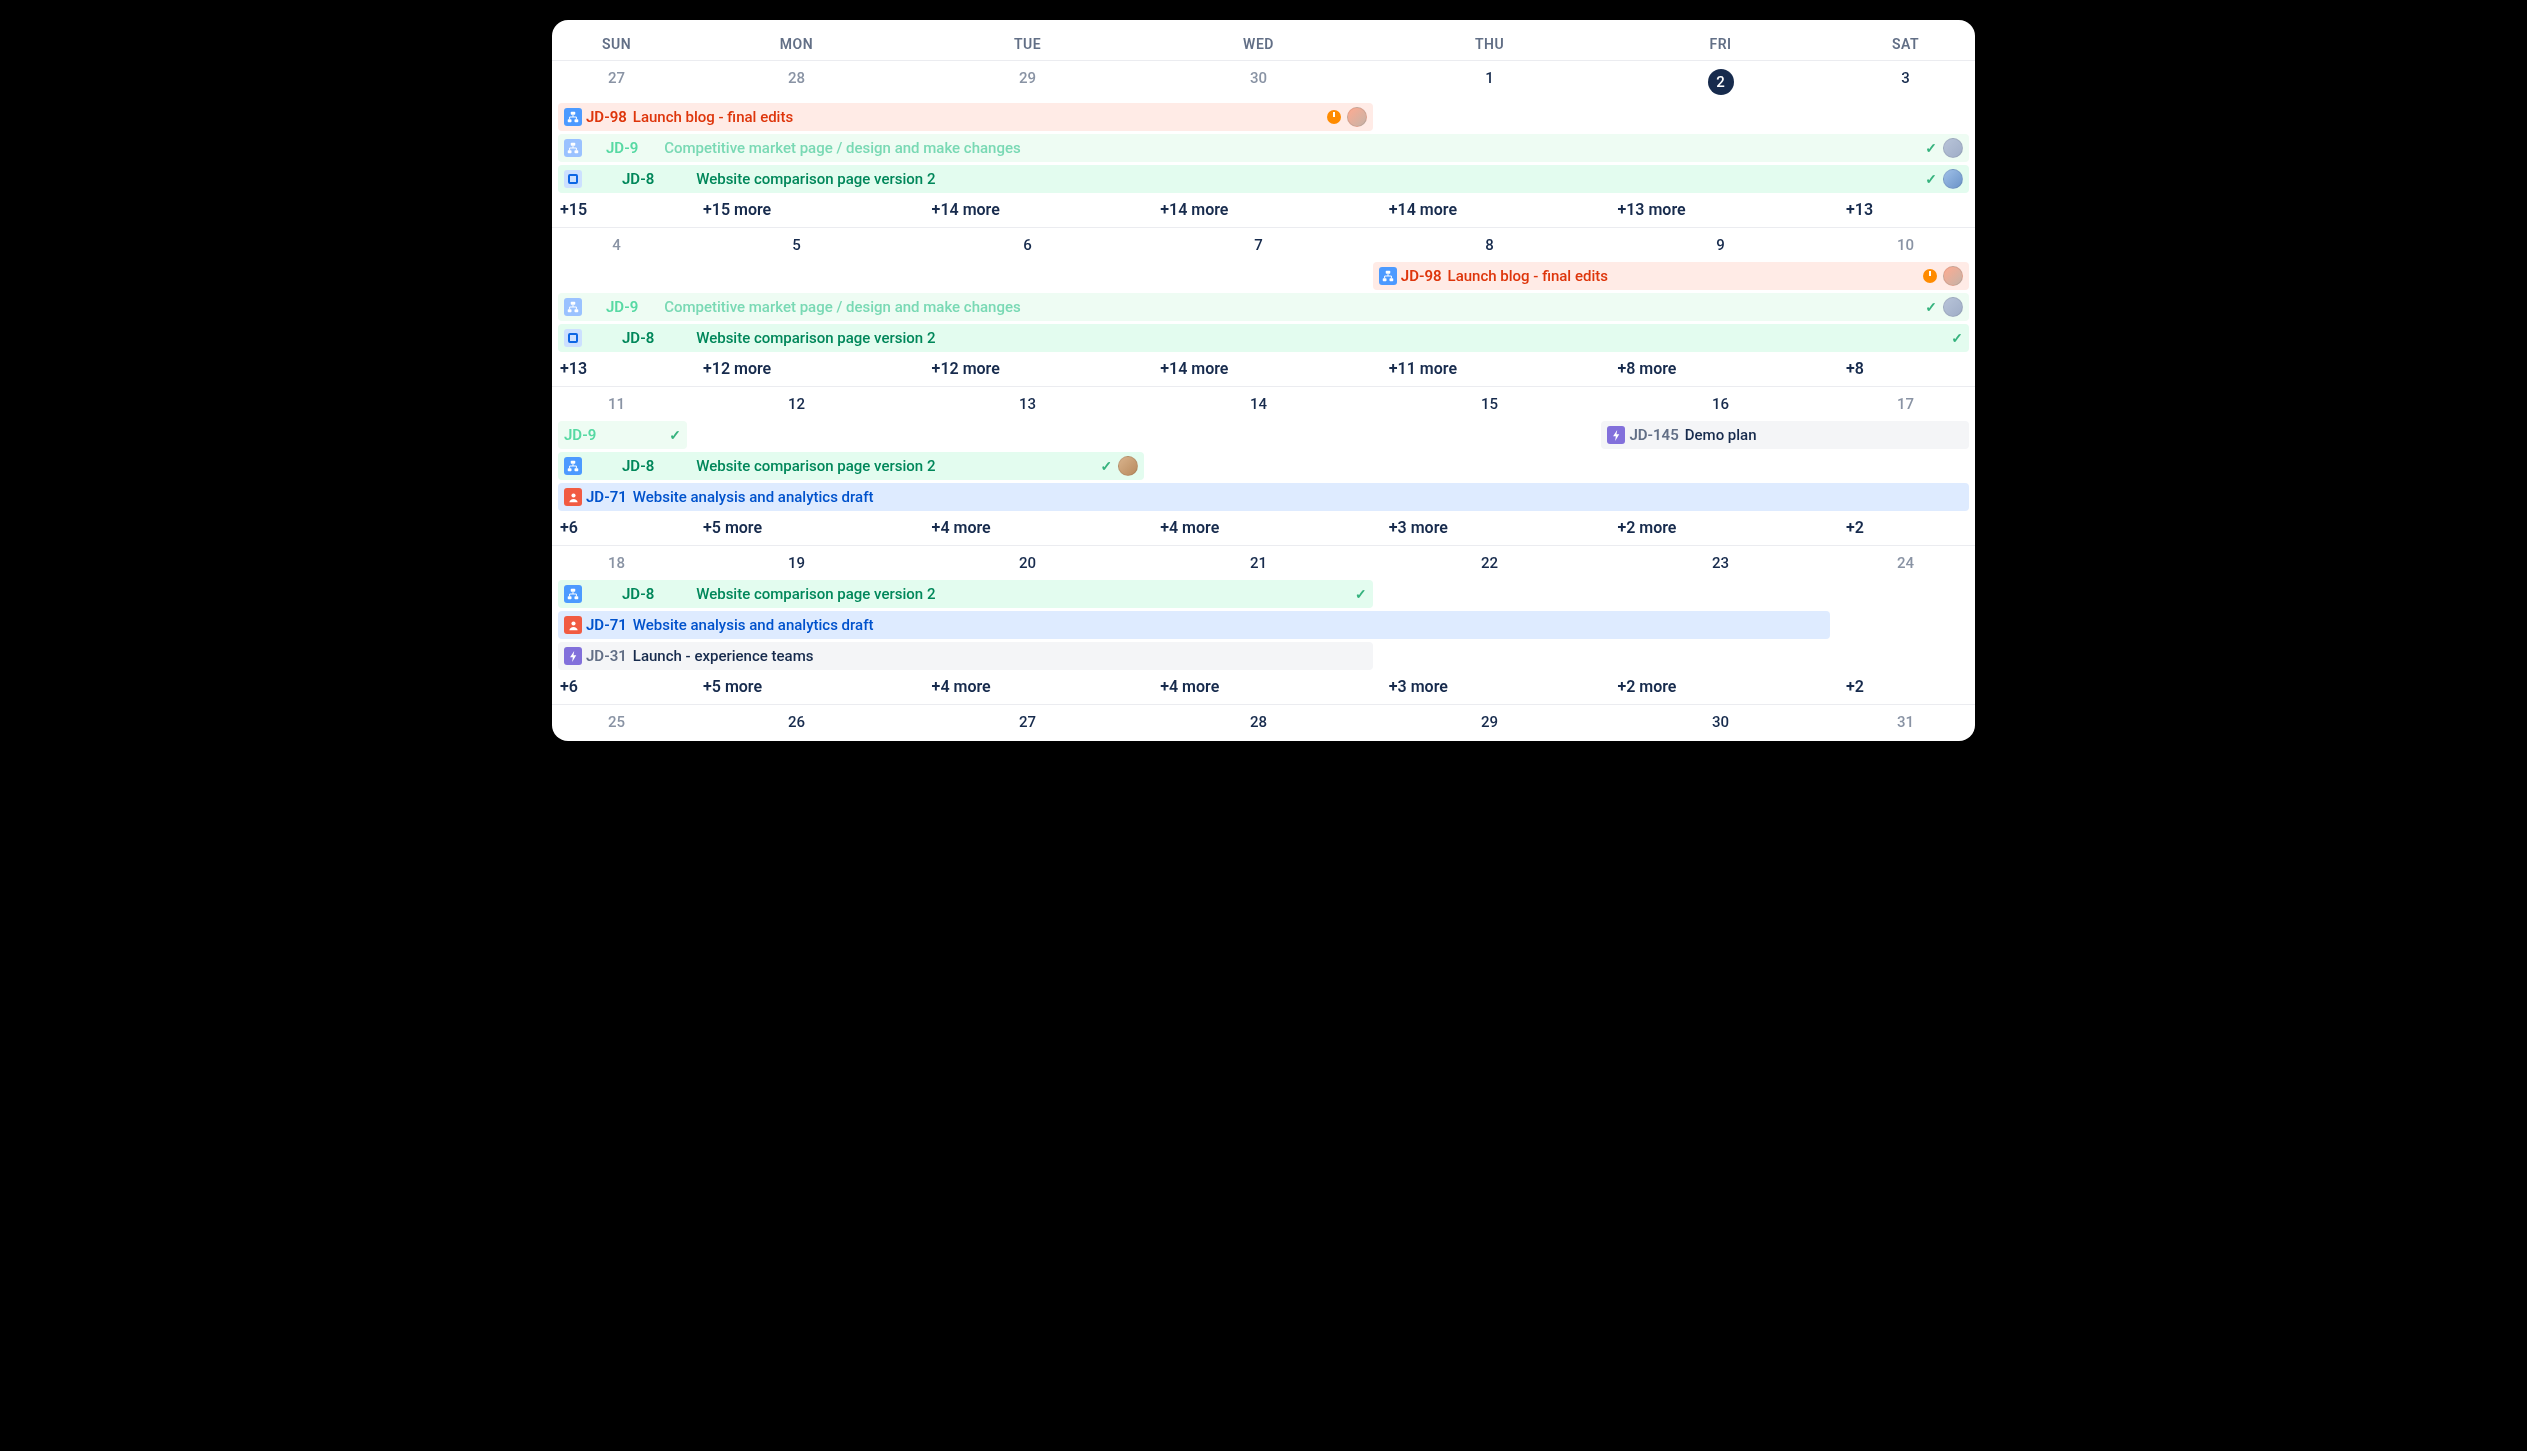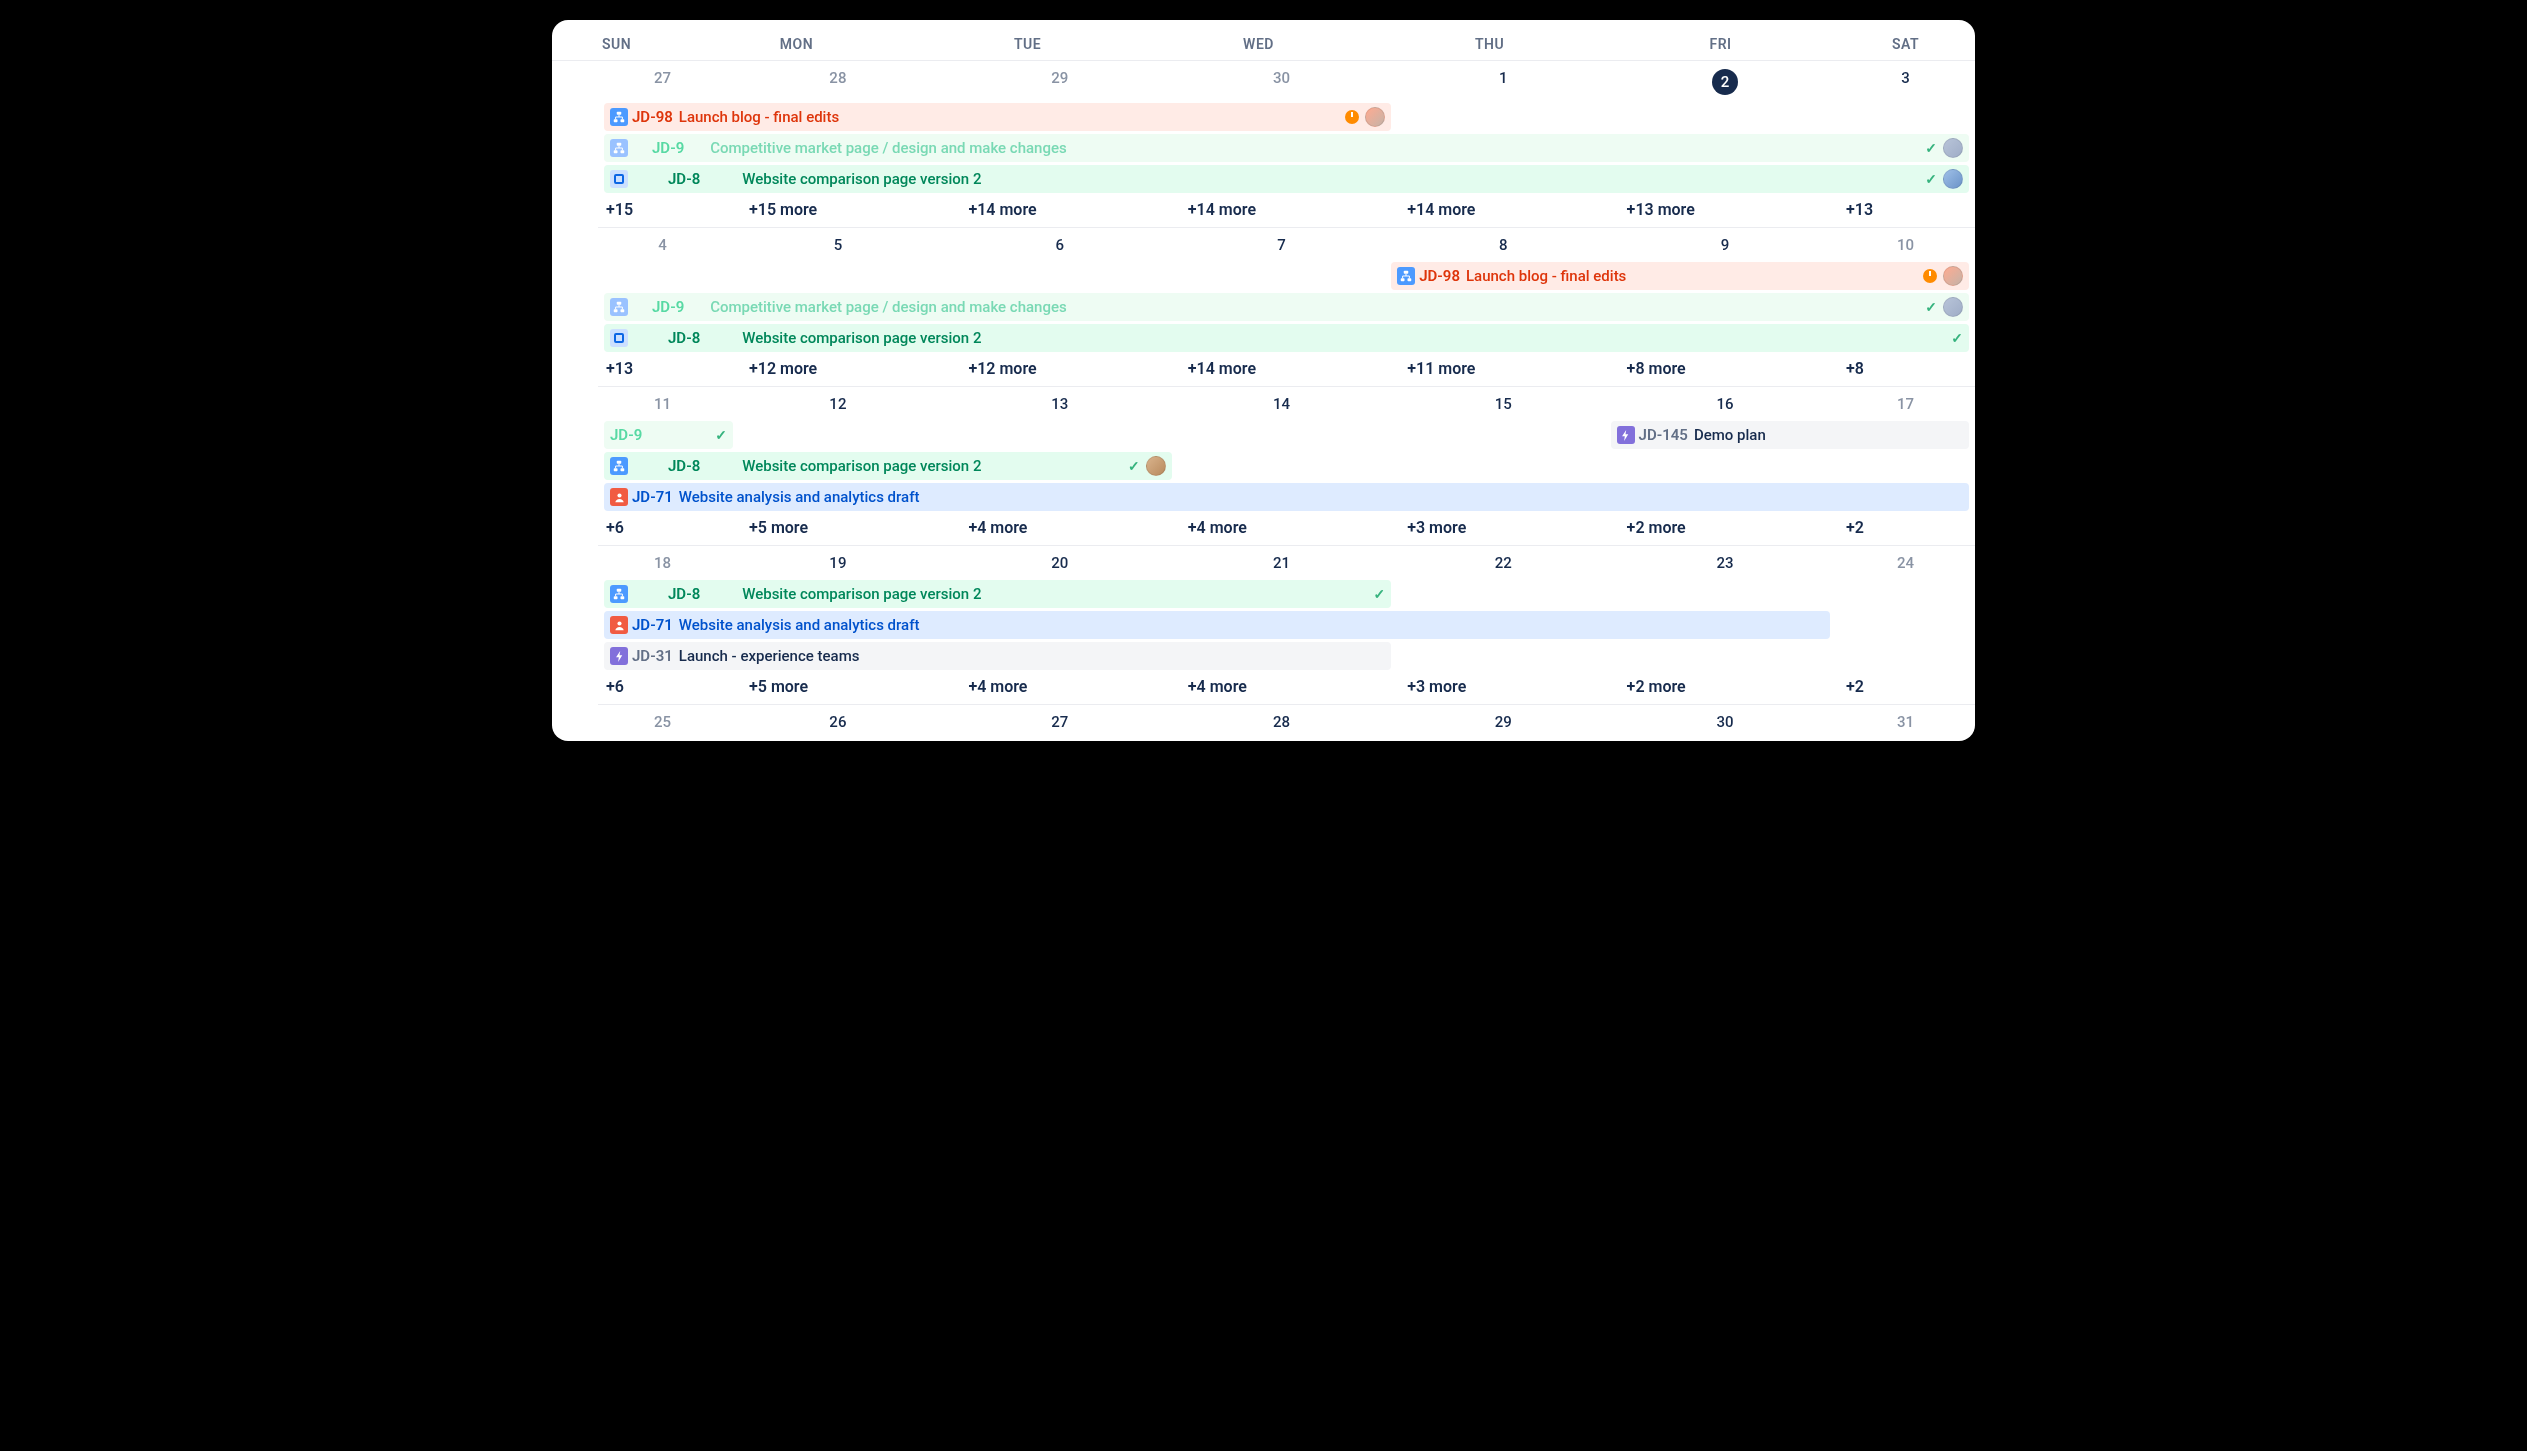--- a/index.html
+++ b/index.html
@@ -26,21 +26,20 @@
   .header-cell {
     text-align: center;
     font-size: 14px;
     font-weight: 600;
     letter-spacing: 0.5px;
     color: #626f86;
     padding: 10px 0 8px;
   }
   .week {
     border-bottom: 1px solid #ebecf0;
-    margin-left: 46px;
   }
   .week:last-child { border-bottom: none; }
   .date-row {
     display: grid;
     grid-template-columns: 129px repeat(5, 1fr) 139px;
   }
   .date-cell {
     text-align: center;
     padding: 8px 0 6px;
     font-size: 15px;

